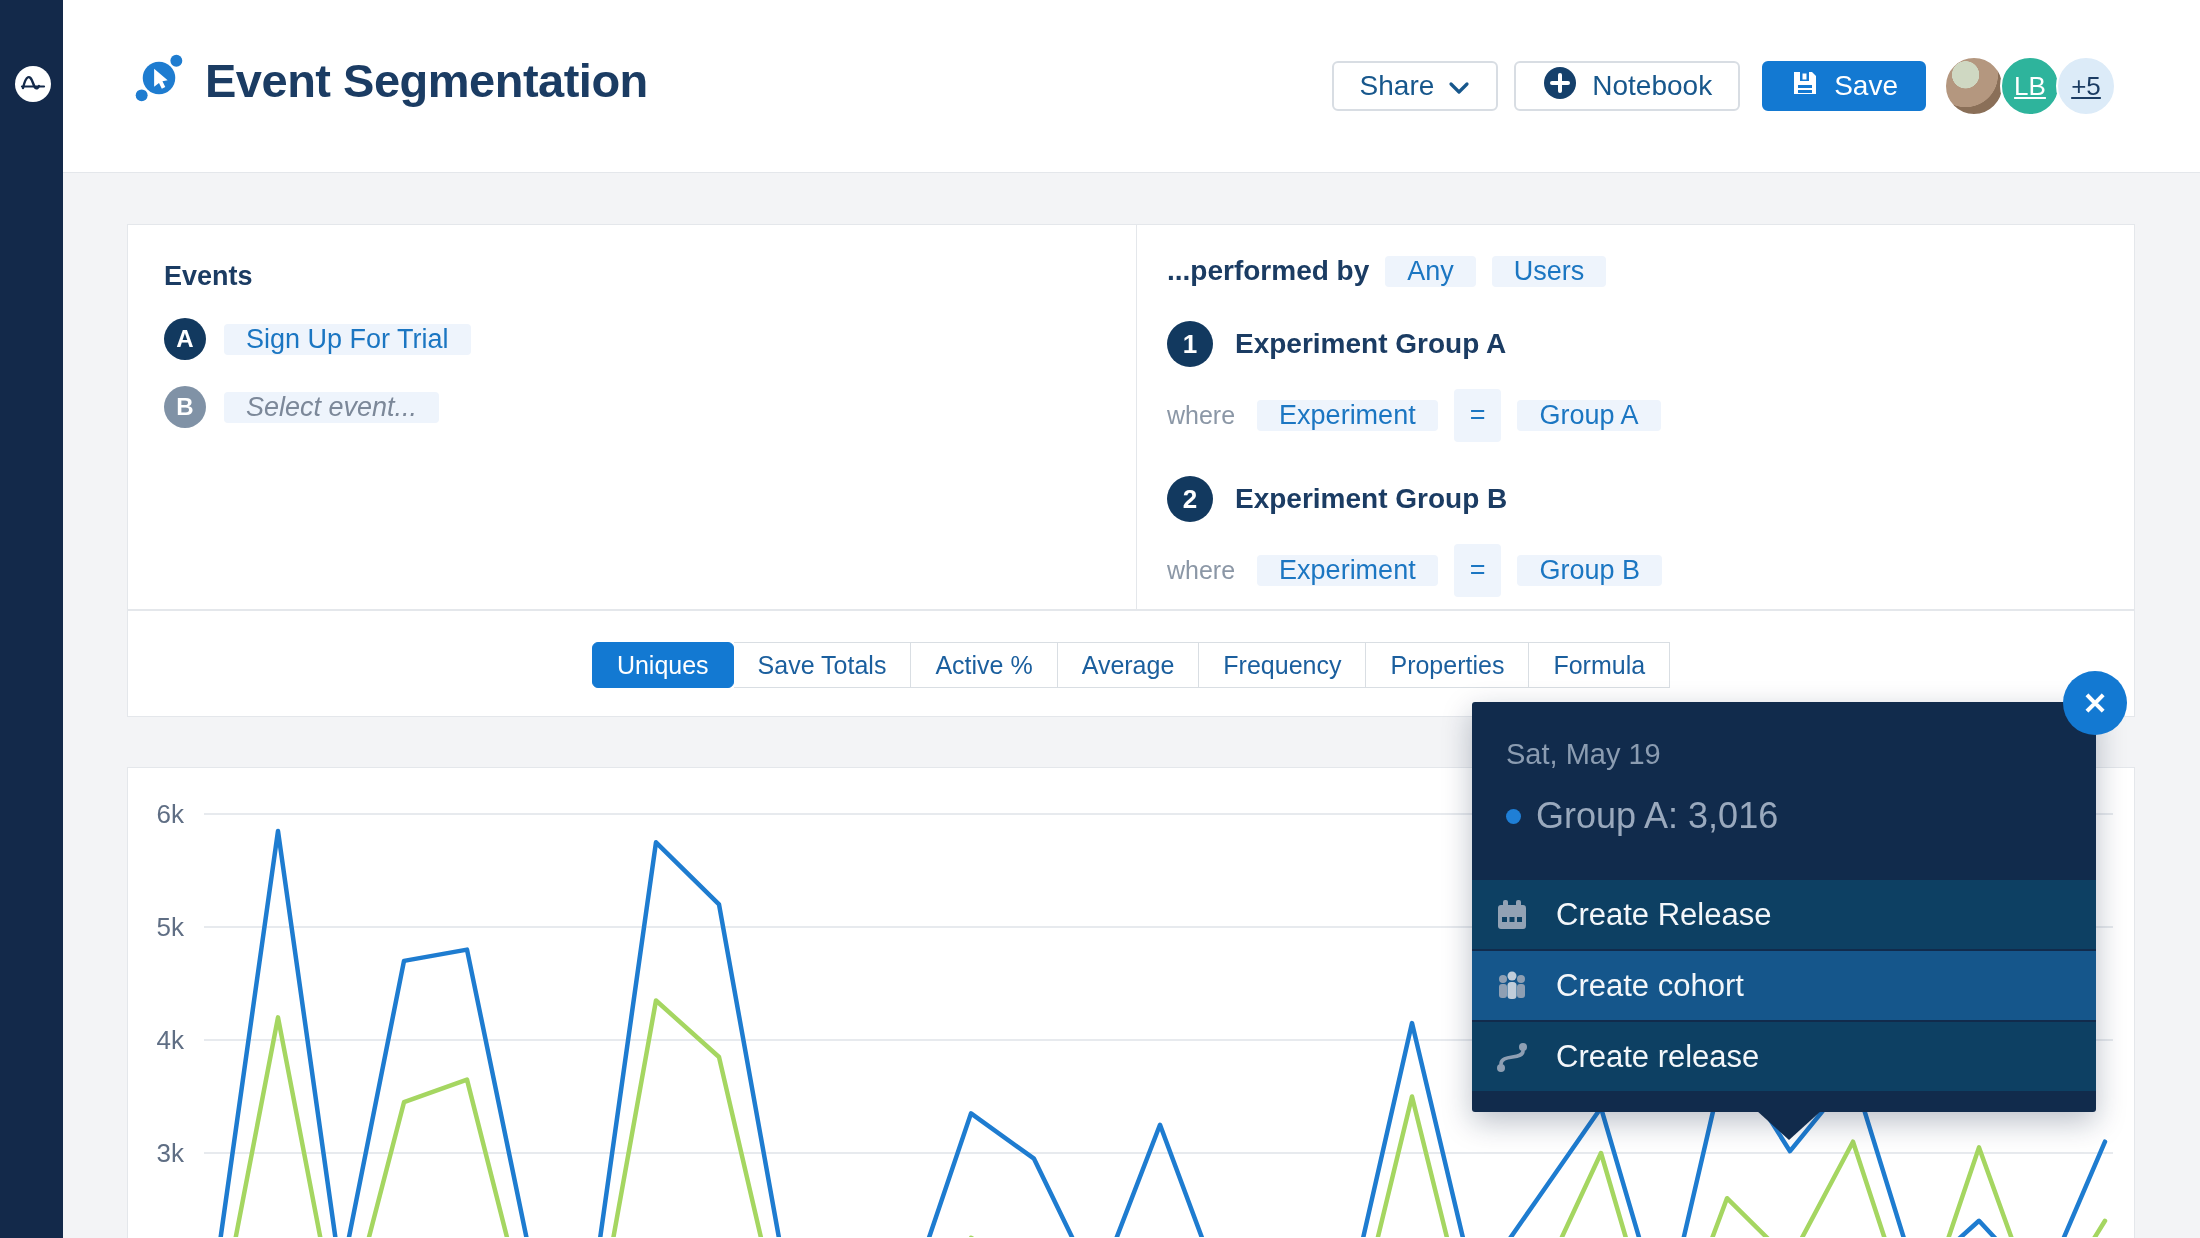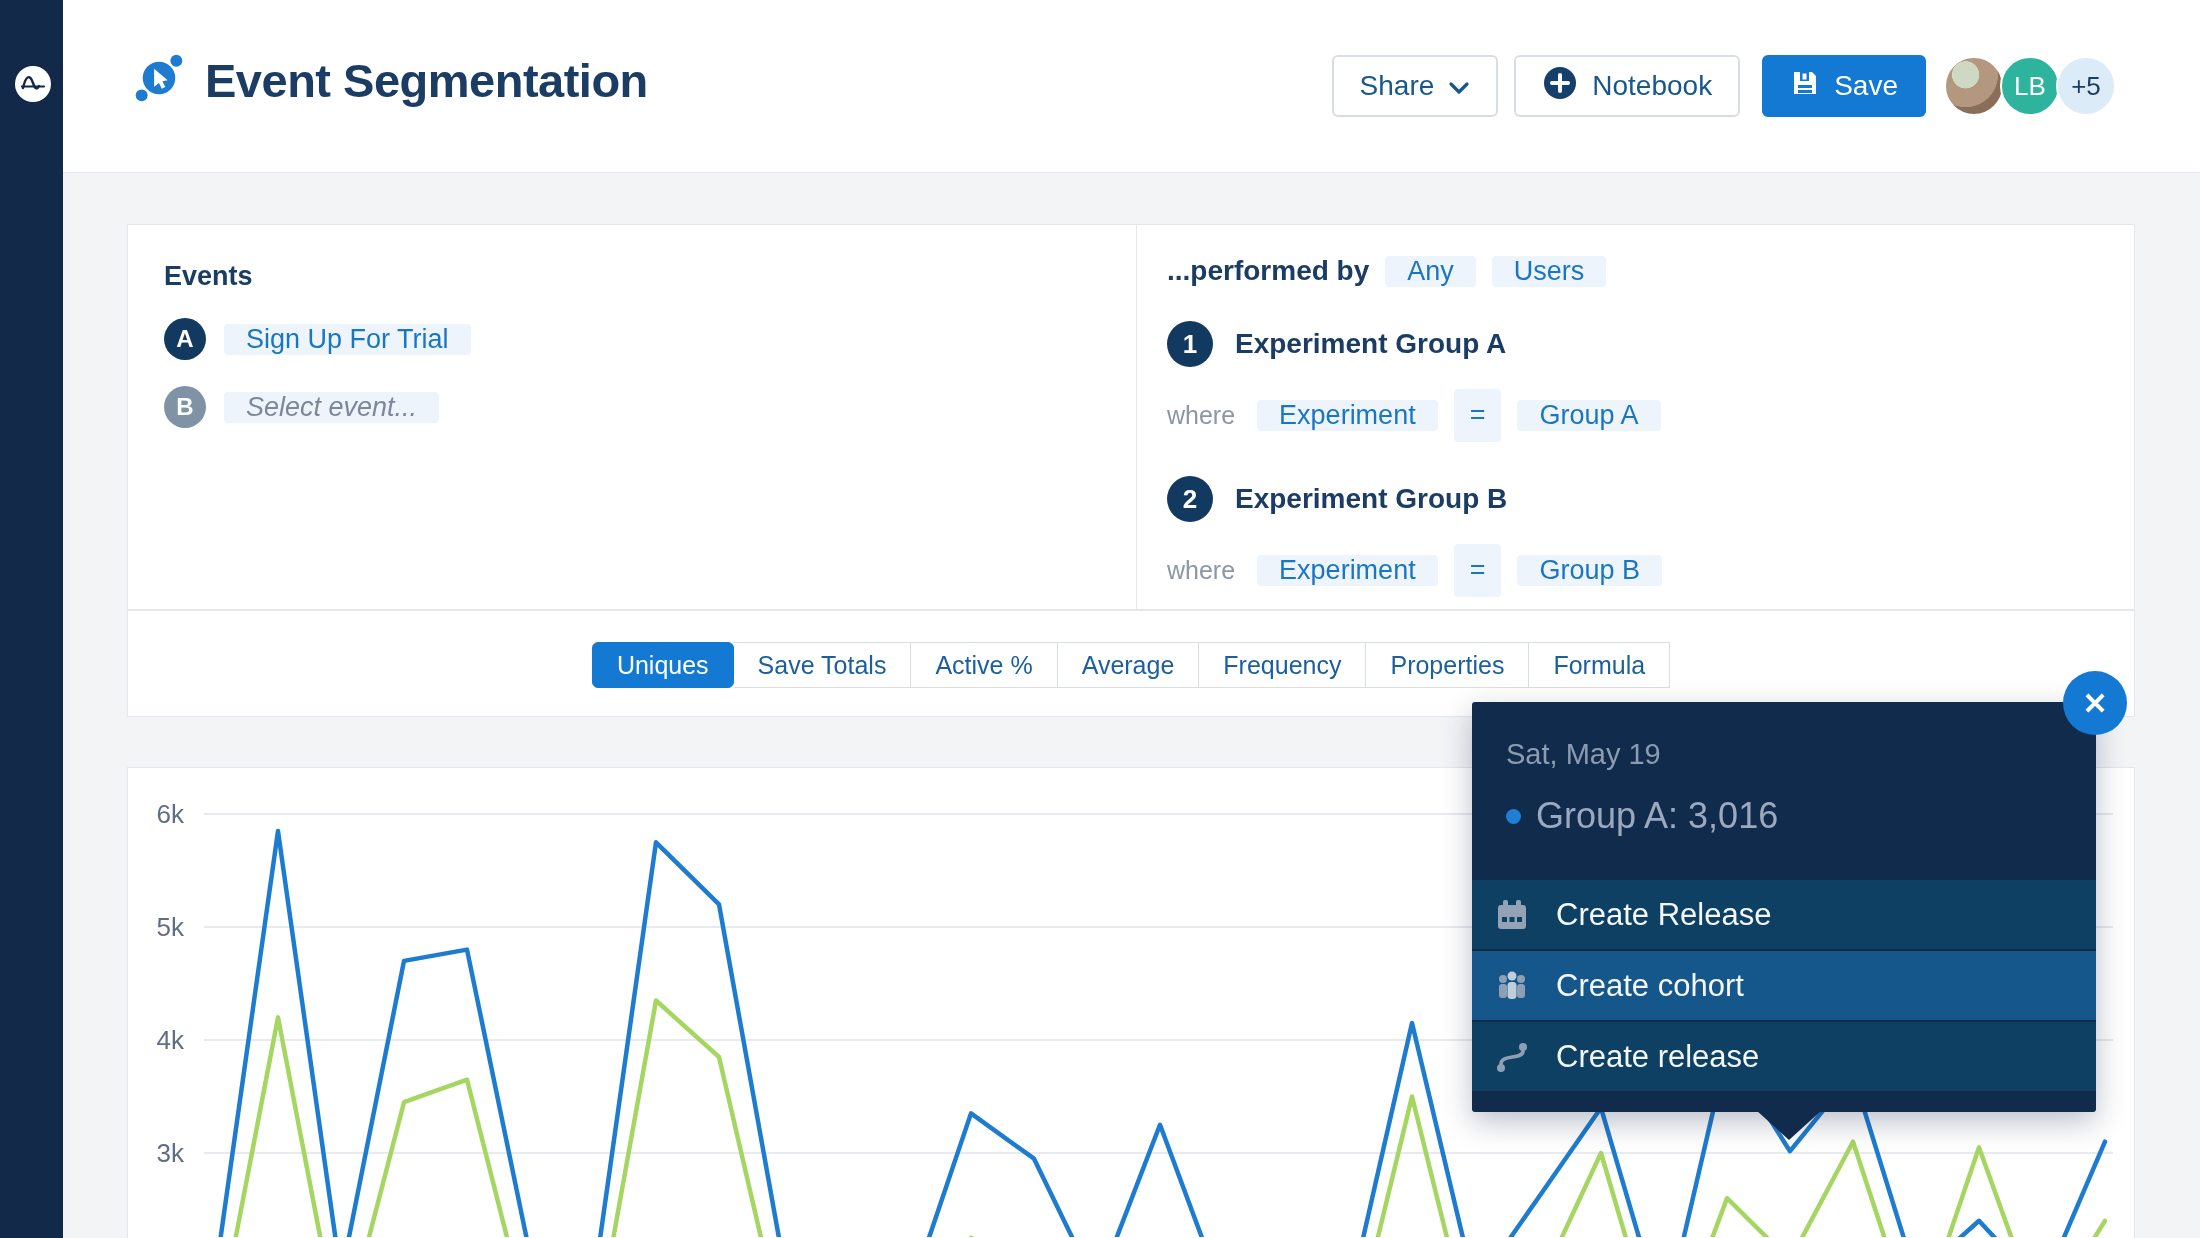--- a/index.html
+++ b/index.html
@@ -10,27 +10,27 @@
   .sidebar { position:absolute; left:0; top:0; width:63px; height:1238px; background:#13294a; z-index:5; }
   .logo-circle { position:absolute; left:15px; top:66px; width:36px; height:36px; border-radius:50%;
                  background:#fff; display:flex; align-items:center; justify-content:center; }
 
   
   .header { position:absolute; left:63px; top:0; width:2137px; height:173px; background:#fff;
             border-bottom:1px solid #e4e7eb; z-index:4; }
   .title-wrap { position:absolute; left:70px; top:52px; display:flex; align-items:center; gap:20px; }
   .page-title { font-size:47px; font-weight:bold; color:#1b3c63; letter-spacing:-0.5px; }
   .header-actions { position:absolute; right:84px; top:55px; height:62px; display:flex; align-items:center; }
-  .btn { height:62px; display:flex; align-items:center; gap:14px; padding:0 26px; background:#fff;
+  .btn { height:50px; display:flex; align-items:center; gap:14px; padding:0 26px; background:#fff;
          border:2px solid #d8dde3; border-radius:6px; font-size:28px; color:#17578c; cursor:pointer; }
   .btn + .btn { margin-left:16px; }
   .btn.primary { background:#1379d2; border-color:#1379d2; color:#fff; margin-left:22px; }
   .avatars { display:flex; align-items:center; margin-left:22px; }
   .avatar { width:60px; height:60px; border-radius:50%; display:flex; align-items:center; justify-content:center;
-            font-size:26px; color:#fff; margin-left:-4px; border:2px solid #fff; }
+            font-size:26px; color:#fff; margin-left:-4px; border:2px solid #fff;text-decoration:underline; }
   .avatar.photo { background: radial-gradient(circle at 35% 30%, #cfd8c2 0 25%, #b4977f 26% 60%, #8a6f58 61% 100%); }
   .avatar.initials { background:#2eb49c; }
   .avatar.more { background:#dcebf8; color:#1b3c63; }
 
   
   .card { position:absolute; background:#fff; border:1px solid #e4e7eb; }
   .events-card { left:127px; top:224px; width:2008px; height:386px; }
   .events-divider { position:absolute; left:1008px; top:0; bottom:0; border-left:1px solid #e4e7eb; }
 
   .events-pane { position:absolute; left:36px; top:36px; }

